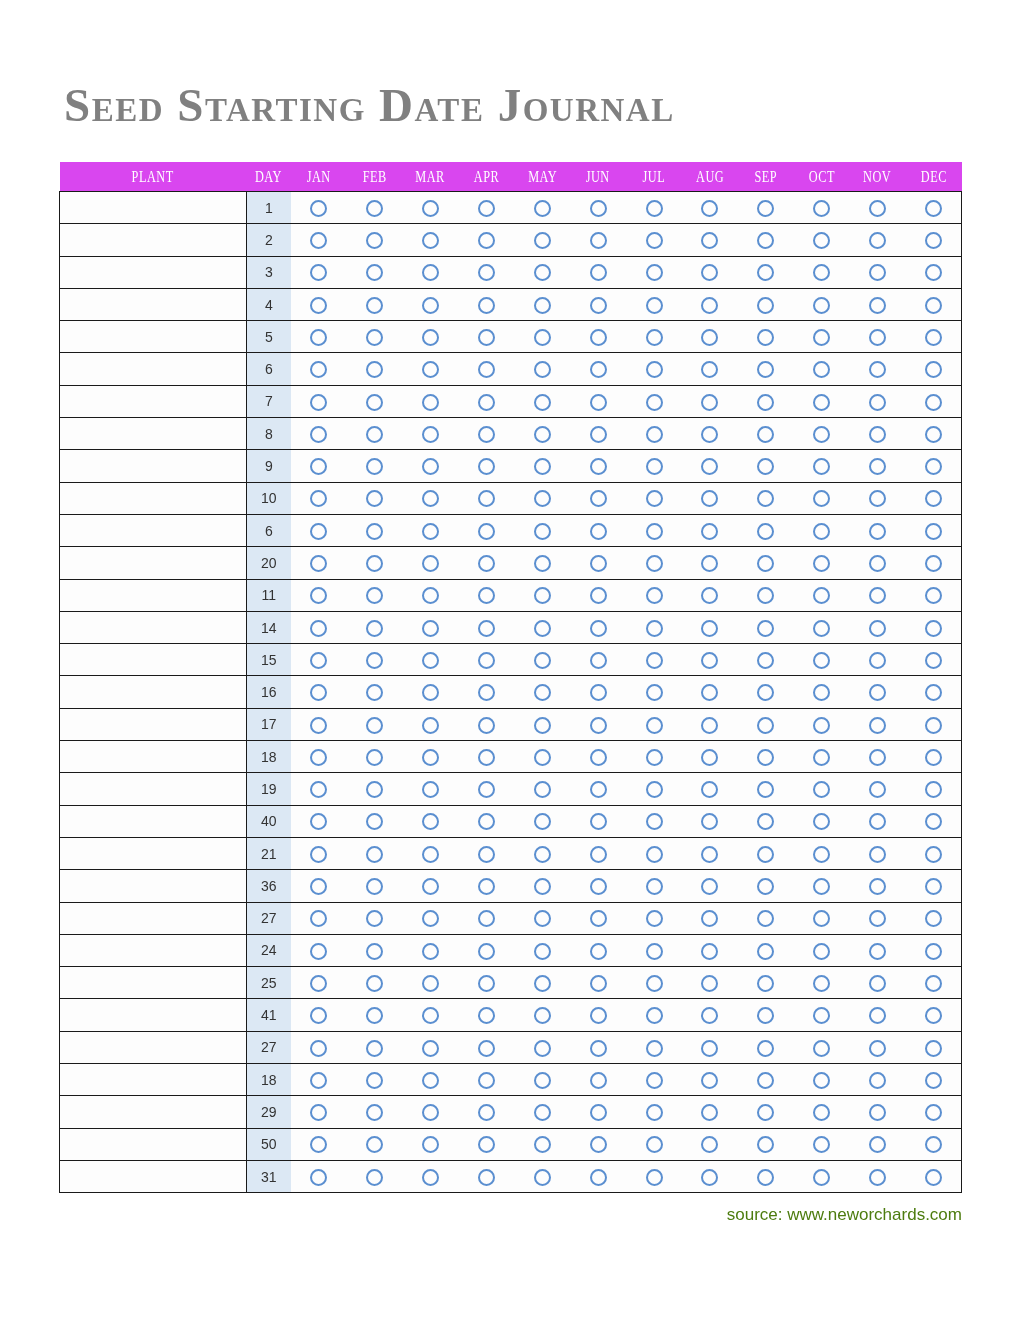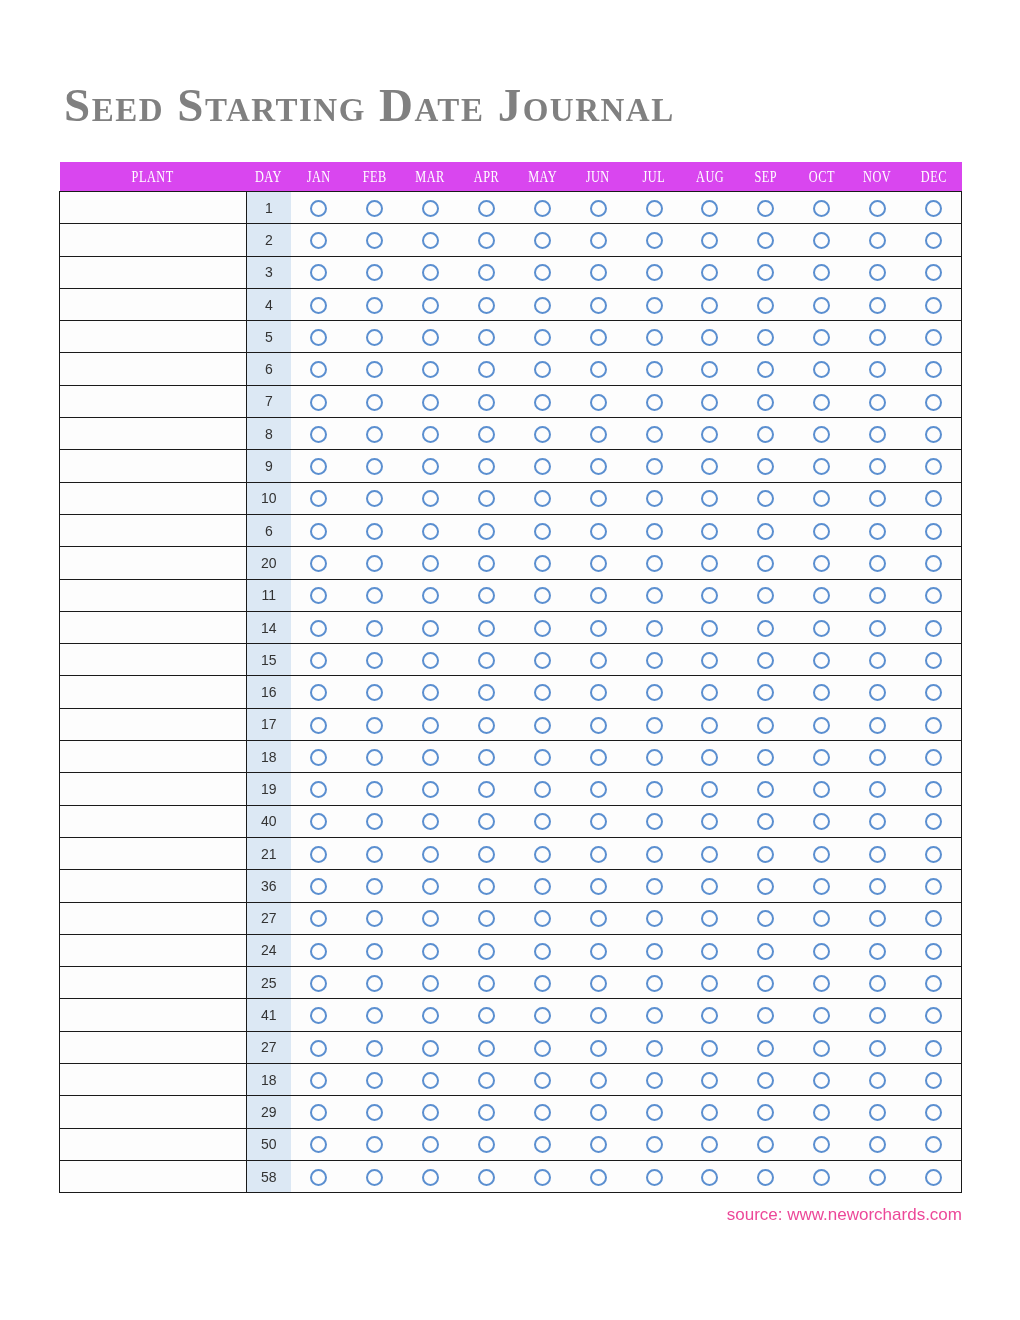--- a/index.html
+++ b/index.html
@@ -114,21 +114,21 @@
     vertical-align: middle;
   }
 
   
   .source-note {
     position: absolute;
     right: 58px;
     top: 1205px;
     font-family: "Liberation Sans", sans-serif;
     font-size: 17px;
-    color: #ec4899;
+    color: #4d7c0f;
     white-space: nowrap;
   }
 </style>
 </head>
 <body>
 
 <div class="page-title">Seed Starting Date Journal</div>
 
 <table class="journal-table">
   <thead>
@@ -625,21 +625,21 @@
         <td class="cell-month"><span class="bubble"></span></td>
         <td class="cell-month"><span class="bubble"></span></td>
         <td class="cell-month"><span class="bubble"></span></td>
         <td class="cell-month"><span class="bubble"></span></td>
         <td class="cell-month"><span class="bubble"></span></td>
         <td class="cell-month"><span class="bubble"></span></td>
         <td class="cell-month last"><span class="bubble"></span></td>
       </tr>
       <tr>
         <td class="cell-plant"></td>
-        <td class="cell-day">58</td>
+        <td class="cell-day">31</td>
         <td class="cell-month"><span class="bubble"></span></td>
         <td class="cell-month"><span class="bubble"></span></td>
         <td class="cell-month"><span class="bubble"></span></td>
         <td class="cell-month"><span class="bubble"></span></td>
         <td class="cell-month"><span class="bubble"></span></td>
         <td class="cell-month"><span class="bubble"></span></td>
         <td class="cell-month"><span class="bubble"></span></td>
         <td class="cell-month"><span class="bubble"></span></td>
         <td class="cell-month"><span class="bubble"></span></td>
         <td class="cell-month"><span class="bubble"></span></td>

